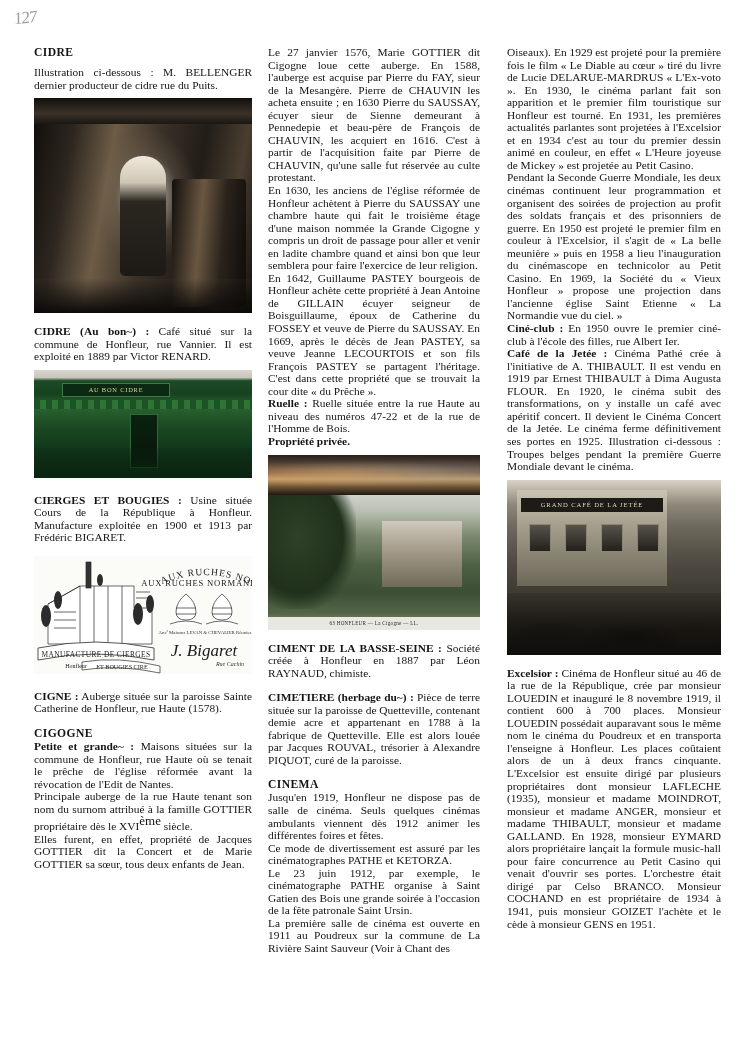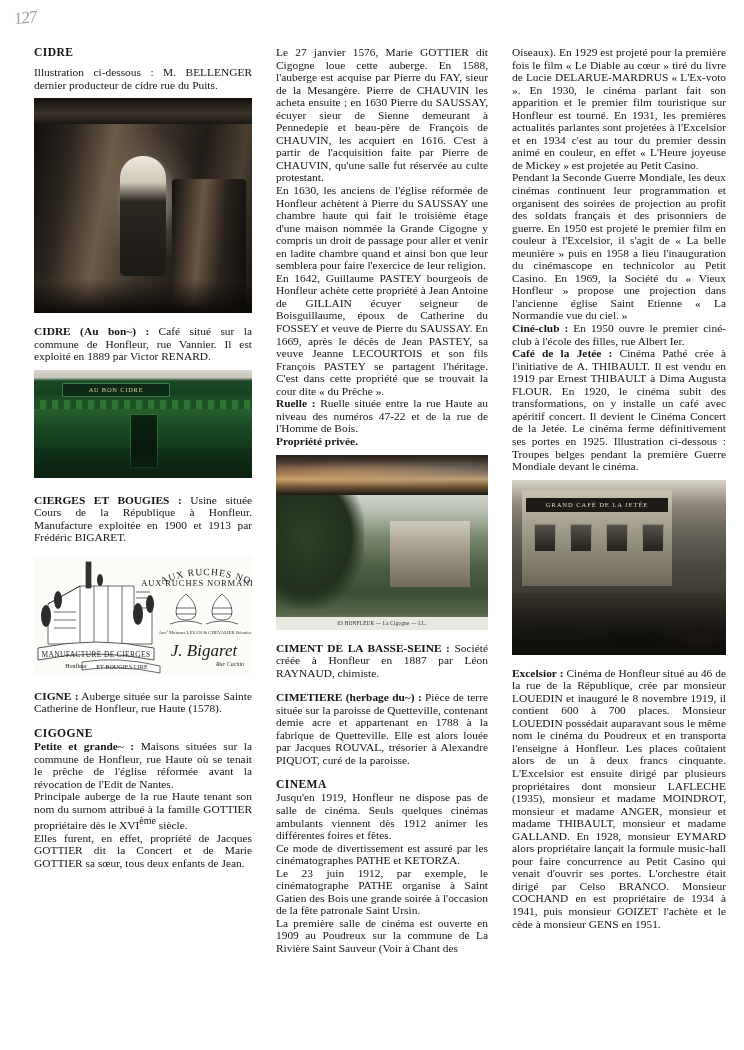--- a/index.html
+++ b/index.html
@@ -21,48 +21,48 @@
     left:14px;top:8px;
     font-family:"Liberation Serif", serif;
     font-size:17px;
     color:#8d8d92;
     letter-spacing:-1px;
     transform:rotate(-6deg) skewX(-6deg);
     opacity:.85;
   }
   .cols{
     display:flex;
-    gap:24px;
+    gap:16px;
     height:100%;
     align-items:flex-start;
   }
   .col{width:218px;flex:0 0 218px;}
   .col.mid{width:212px;flex:0 0 212px;}
-  .col.right{width:214px;flex:0 0 214px;}
+  .col.right{width:214px;flex:0 0 214px;margin-left:11px;}
 
   p{
     margin:0;
     font-size:11.4px;
     line-height:12.55px;
     text-align:justify;
     text-justify:inter-word;
     hyphens:none;
   }
   .hdr{
     font-weight:bold;
     font-size:11.6px;
     line-height:13px;
     letter-spacing:.4px;
     margin:0;
   }
   .gap-s{height:7px;}
   .gap-m{height:12px;}
   .gap-l{height:16px;}
   .b{font-weight:bold;}
-  .sup{font-size:10px;vertical-align:super;}
+  .sup{font-size:13px;vertical-align:super;}
 
   
   figure{margin:0;}
   .ph{
     position:relative;
     overflow:hidden;
     background:#2b2722;
   }
 
   
@@ -356,21 +356,21 @@
       <p>
         <span class="b">CIMETIERE (herbage du~) :</span><span> Pièce de terre située sur la paroisse de Quetteville, contenant demie acre et appartenant en 1788 à la fabrique de Quetteville. Elle est alors louée par Jacques ROUVAL, trésorier à Alexandre PIQUOT, curé de la paroisse.</span>
       </p>
 
       <div class="gap-m"></div>
 
       <div class="hdr">CINEMA</div>
       <p>Jusqu'en 1919, Honfleur ne dispose pas de salle de cinéma. Seuls quelques cinémas ambulants viennent dès 1912 animer les différentes foires et fêtes.</p>
       <p>Ce mode de divertissement est assuré par les cinématographes PATHE et KETORZA.</p>
       <p>Le 23 juin 1912, par exemple, le cinématographe PATHE organise à Saint Gatien des Bois une grande soirée à l'occasion de la fête patronale Saint Ursin.</p>
-      <p>La première salle de cinéma est ouverte en 1909 au Poudreux sur la commune de La Rivière Saint Sauveur   (Voir à Chant des</p>
+      <p>La première salle de cinéma est ouverte en 1911 au Poudreux sur la commune de La Rivière Saint Sauveur   (Voir à Chant des</p>
     </div>
 
     <div class="col right">
 
       <p>Oiseaux). En 1929 est projeté pour la première fois le film « Le Diable au cœur » tiré du livre de Lucie DELARUE-MARDRUS « L'Ex-voto ». En 1930, le cinéma parlant fait son apparition et le premier film touristique sur Honfleur est tourné. En 1931, les premières actualités parlantes sont projetées à l'Excelsior et en 1934 c'est au tour du premier dessin animé en couleur, en effet « L'Heure joyeuse de Mickey » est projetée au Petit Casino.</p>
       <p>Pendant la Seconde Guerre Mondiale, les deux cinémas continuent leur programmation et organisent des soirées de projection au profit des soldats français et des prisonniers de guerre. En 1950 est projeté le premier film en couleur à l'Excelsior, il s'agit de « La belle meunière » puis en 1958 a lieu l'inauguration du cinémascope en technicolor au Petit Casino. En 1969, la Société du « Vieux Honfleur » propose une projection dans l'ancienne église Saint Etienne « La Normandie vue du ciel. »</p>
 
       <p>
         <span class="b">Ciné-club :</span><span> En 1950 ouvre le premier ciné-club à l'école des filles, rue Albert Ier.</span>
       </p>

